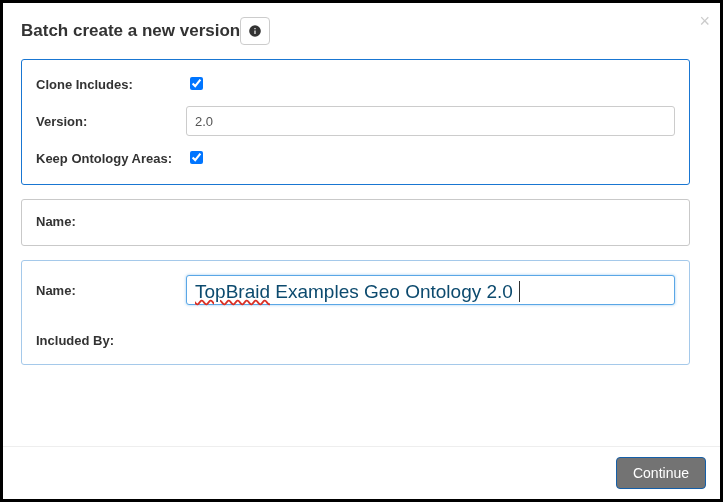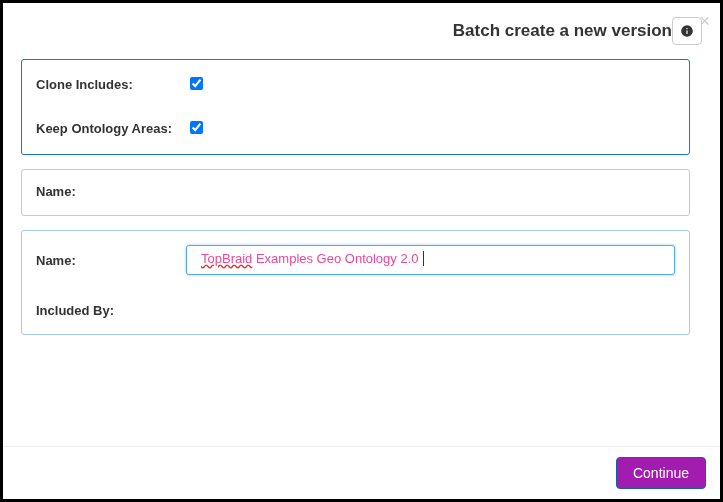--- a/index.html
+++ b/index.html
@@ -1,38 +1,38 @@
 <!DOCTYPE html>
 <html><head>
 <meta charset="utf-8">
 <style>
 html,body{margin:0;padding:0;font-family:"Segoe UI",Arial,sans-serif;background:#fff}
 .modal{width:723px;height:502px;box-sizing:border-box;border:3px solid #000;position:relative;background:#fff}
 .close-x{position:absolute;top:8px;right:10px;color:#ccc;font-size:18px;cursor:pointer}
-.header{padding:14px 18px 10px 18px;display:flex;align-items:center;justify-content:flex-end}
+.header{padding:14px 18px 10px 18px;display:flex;align-items:center;justify-content:flex-start}
 .title{font-size:17px;font-weight:700;color:#333}
 .info-btn{width:28px;height:26px;border:1px solid #ccc;border-radius:4px;display:flex;align-items:center;justify-content:center;cursor:pointer;background:#fff}
 .info-btn svg{width:14px;height:14px;fill:#333}
 .body{padding:4px 30px 16px 18px}
 .panel{border:1px solid #c9c9c9;border-radius:3px;padding:14px 14px 16px 14px;margin-bottom:14px}
 .panel.blue{border:1px solid #1976d2}
 .panel.lightblue{border:1px solid #a5c9ea}
 .row{display:flex;align-items:center;margin-bottom:12px}
 .row:last-child{margin-bottom:0}
 .lbl{width:150px;font-size:13px;font-weight:700;color:#333}
 .val{flex:1}
 input[type=text]{width:100%;box-sizing:border-box;height:30px;border:1px solid #ccc;border-radius:3px;padding:0 8px;font-size:13px;color:#555}
 input[type=text].focused{border:1px solid #5aa7e6;outline:none;box-shadow:0 0 3px rgba(90,167,230,.6)}
 input[type=checkbox]{width:13px;height:13px}
 .included{margin-top:28px}
 .included .lbl2{font-size:13px;font-weight:700;color:#333}
 .included .v{font-size:13px;color:#333;margin-top:2px}
 .spellerr{text-decoration:underline;text-decoration-color:#d93025;text-decoration-style:wavy}
 .footer{position:absolute;left:0;right:0;bottom:0;border-top:1px solid #eee;padding:10px 14px;display:flex;justify-content:flex-end}
-.btn{background:#a21caf;color:#fff;border:1px solid #155fa8;border-radius:4px;padding:7px 16px;font-size:14px;cursor:pointer}
+.btn{background:#737373;color:#fff;border:1px solid #155fa8;border-radius:4px;padding:7px 16px;font-size:14px;cursor:pointer}
 </style>
 </head>
 <body>
 
 <div class="modal">
   <span class="close-x">×</span>
 
   <div class="header">
     <div class="title">Batch create a new version</div>
     <div class="info-btn">
@@ -43,39 +43,41 @@
   </div>
 
   <div class="body">
 
     <div class="panel blue">
       <div class="row">
         <div class="lbl">Clone Includes:</div>
         <div class="val"><input type="checkbox" checked="" style=""></div>
       </div>
       <div class="row">
+        <div class="lbl">Version:</div>
+        <div class="val"><input type="text" value="2.0" style=""></div>
       </div>
       <div class="row">
         <div class="lbl">Keep Ontology Areas:</div>
         <div class="val"><input type="checkbox" checked="" style=""></div>
       </div>
     </div>
 
     <div class="panel">
       <div class="row">
         <div class="lbl">Name:</div>
       </div>
     </div>
 
     <div class="panel lightblue">
       <div class="row">
         <div class="lbl">Name:</div>
         <div class="val" style="position:relative">
           <input type="text" class="focused" id="name2" style="">
-          <div id="overlay2" style="position:absolute;left:15px;top:6px;font-size:13px;color:#ec4899;pointer-events:none">
+          <div id="overlay2" style="position:absolute;left:9px;top:6px;font-size:19px;color:#0c4a6e;pointer-events:none">
             <span class="spellerr">TopBraid</span><span> Examples Geo Ontology 2.0</span><span style="border-right:1px solid #333;margin-left:1px">&nbsp;</span>
           </div>
         </div>
       </div>
       <div class="included">
         <div class="lbl2">Included By:</div>
       </div>
     </div>
 
   </div>

